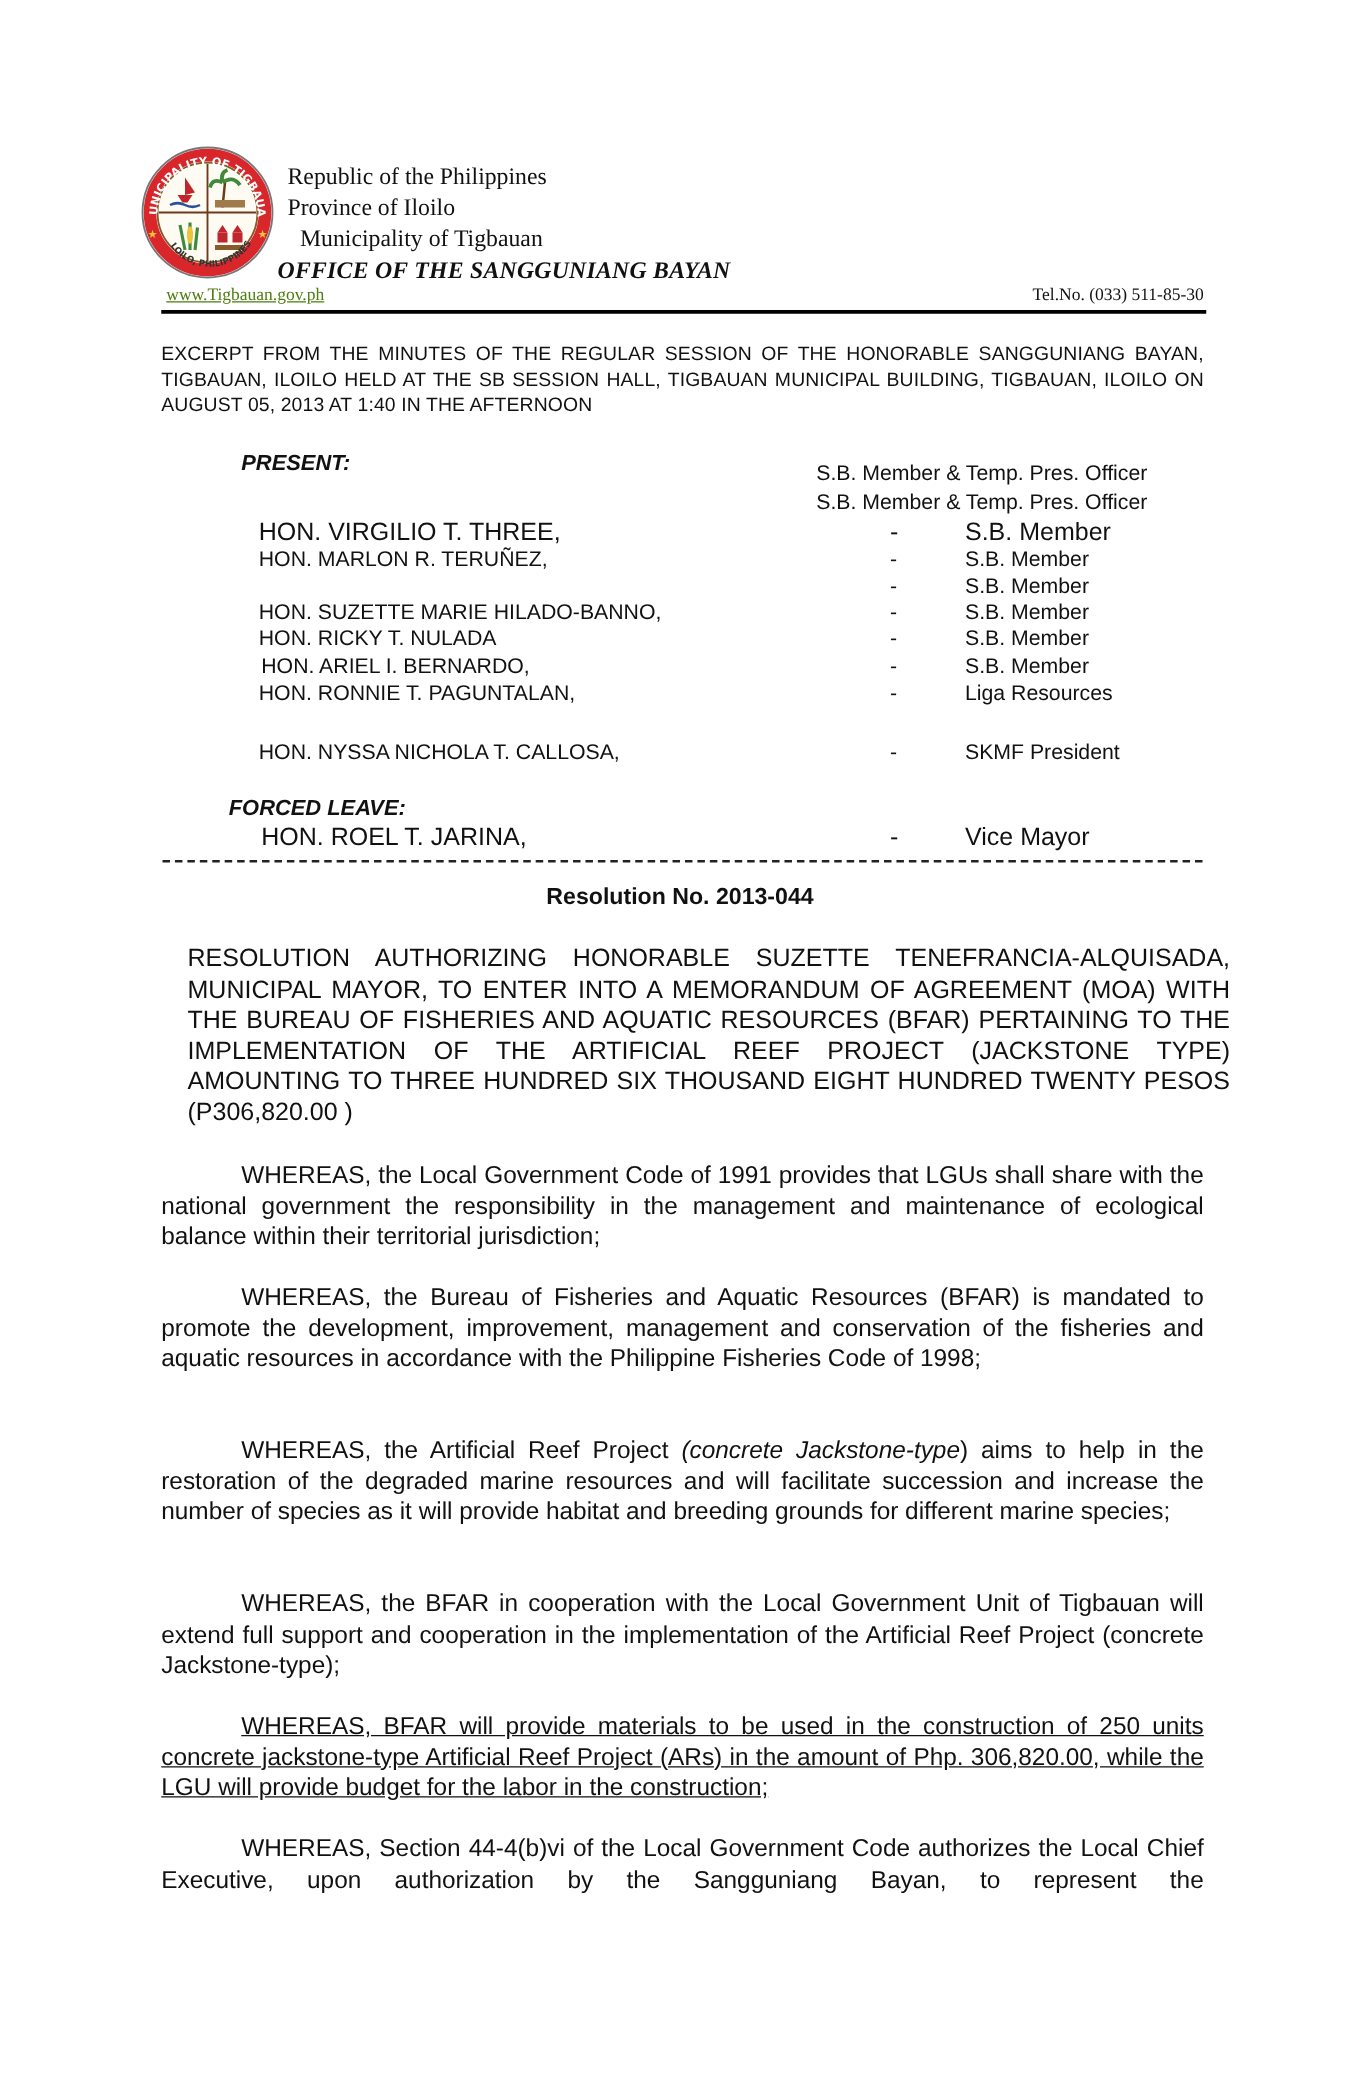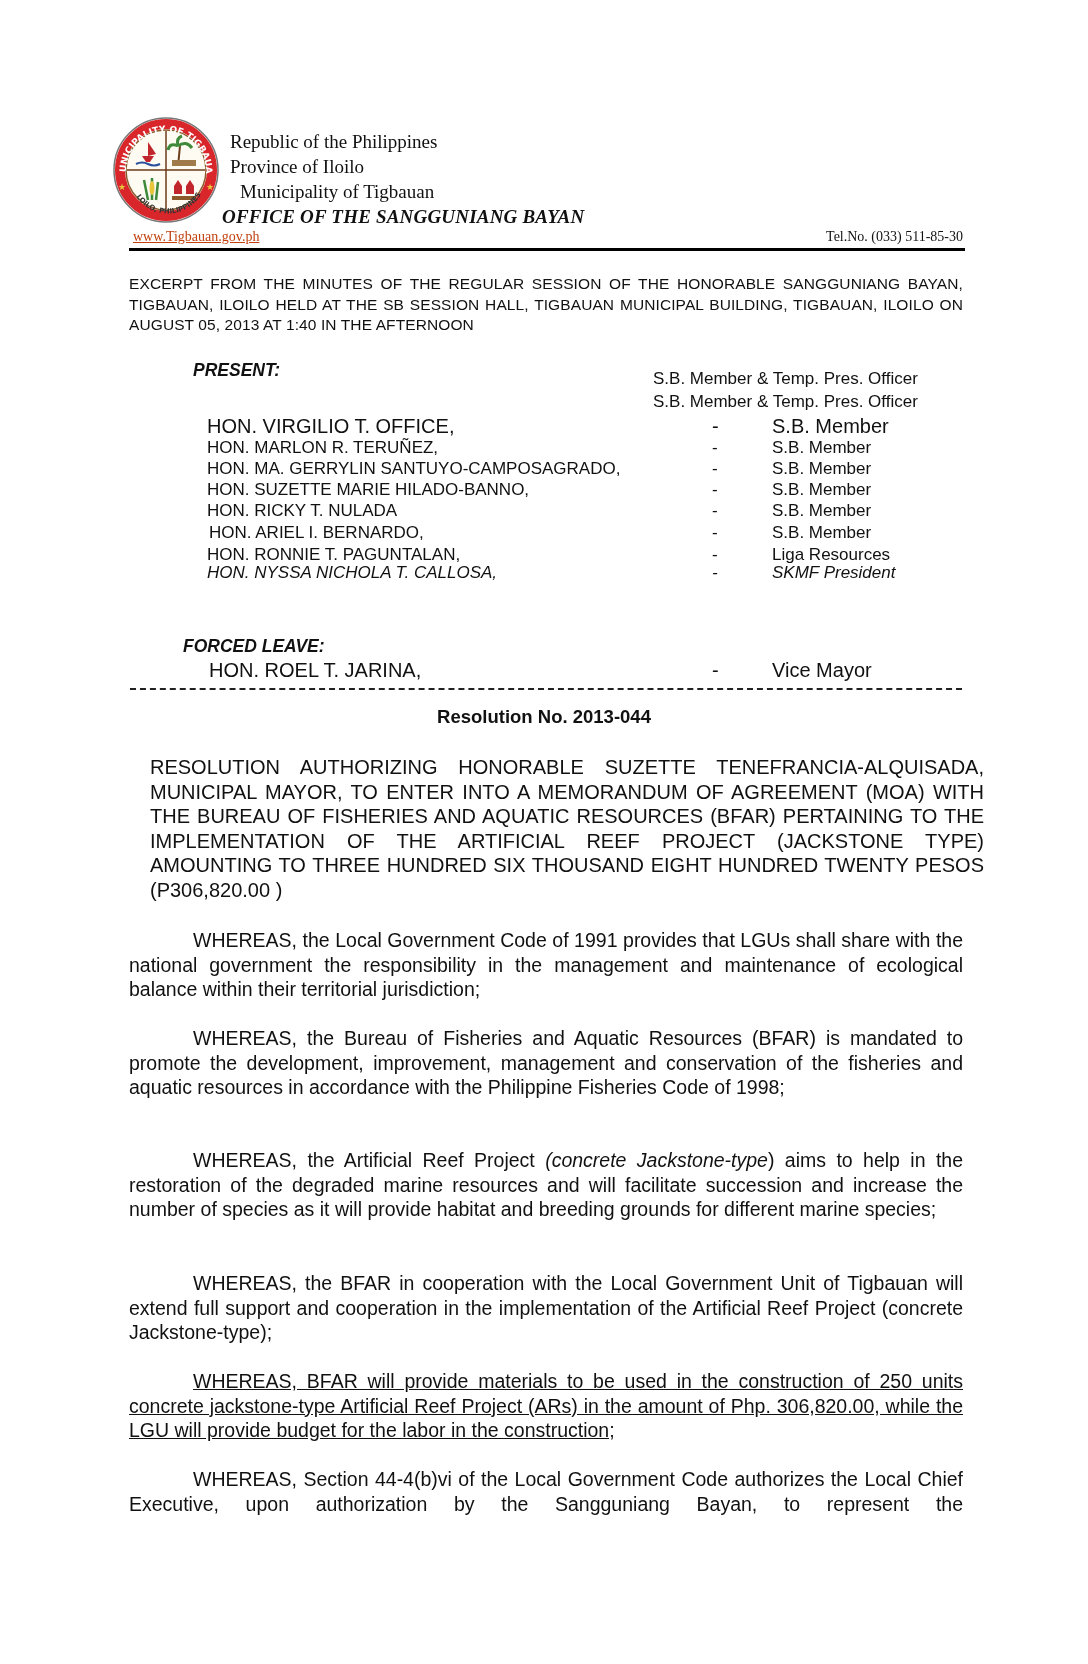--- a/index.html
+++ b/index.html
@@ -8,21 +8,21 @@
     .serif { font-family: "Liberation Serif", "DejaVu Serif", serif; }
     .sans { font-family: "Liberation Sans", "DejaVu Sans", sans-serif; }
 
     
     #logo { left: 112px; top: 116px; width: 108px; height: 108px; }
     .hdr-line { font-size: 19px; white-space: nowrap; line-height: 1; }
     #hdr-1 { left: 230px; top: 132px; }
     #hdr-2 { left: 230px; top: 157px; }
     #hdr-3 { left: 240px; top: 182px; }
     #hdr-4 { left: 222px; top: 207px; font-weight: bold; font-style: italic; font-size: 19px; letter-spacing: 0.2px; }
-    #website { left: 133px; top: 229px; font-size: 14px; color: #c2410c; text-decoration: underline; }
+    #website { left: 133px; top: 229px; font-size: 14px; color: #4d7c0f; text-decoration: underline; }
     #tel { left: 802px; top: 229px; font-size: 14px; width: 161px; text-align: right; }
     #hdr-rule { left: 129px; top: 248px; width: 836px; height: 3px; background: #000; }
 
     
     #excerpt { left: 129px; top: 274px; width: 834px; font-size: 15.5px; line-height: 20.5px; text-align: justify; text-align-last: left; letter-spacing: 0.1px; }
 
     
     .section-label { font-weight: bold; font-style: italic; font-size: 17.5px; }
     #present-label { left: 193px; top: 360px; }
     #forced-label { left: 183px; top: 636px; }
@@ -105,31 +105,30 @@
 
 <div class="abs sans section-label" id="present-label">PRESENT:</div>
 <div id="present-list">
     <div class="att-row sans" style="top: 369px;">
       <span class="att-role-wide ">S.B. Member &amp; Temp. Pres. Officer</span>
     </div>
     <div class="att-row sans" style="top: 392px;">
       <span class="att-role-wide ">S.B. Member &amp; Temp. Pres. Officer</span>
     </div>
     <div class="att-row sans" style="top: 415px;">
-      <span class="att-name big" style="left: 207px;">HON. VIRGILIO T. OFFICE,</span>
+      <span class="att-name big" style="left: 207px;">HON. VIRGILIO T. THREE,</span>
       <span class="att-dash big">-</span>
       <span class="att-role big">S.B. Member</span>
     </div>
     <div class="att-row sans" style="top: 438px;">
       <span class="att-name med" style="left: 207px;">HON. MARLON R. TERUÑEZ,</span>
       <span class="att-dash med">-</span>
       <span class="att-role med">S.B. Member</span>
     </div>
     <div class="att-row sans" style="top: 459px;">
-      <span class="att-name med" style="left: 207px;">HON. MA. GERRYLIN SANTUYO-CAMPOSAGRADO,</span>
       <span class="att-dash med">-</span>
       <span class="att-role med">S.B. Member</span>
     </div>
     <div class="att-row sans" style="top: 480px;">
       <span class="att-name med" style="left: 207px;">HON. SUZETTE MARIE HILADO-BANNO,</span>
       <span class="att-dash med">-</span>
       <span class="att-role med">S.B. Member</span>
     </div>
     <div class="att-row sans" style="top: 501px;">
       <span class="att-name med" style="left: 207px;">HON. RICKY T.  NULADA</span>
@@ -139,21 +138,21 @@
     <div class="att-row sans" style="top: 523px;">
       <span class="att-name med" style="left: 209px;">HON. ARIEL I. BERNARDO,</span>
       <span class="att-dash med">-</span>
       <span class="att-role med">S.B. Member</span>
     </div>
     <div class="att-row sans" style="top: 545px;">
       <span class="att-name med" style="left: 207px;">HON. RONNIE T. PAGUNTALAN,</span>
       <span class="att-dash med">-</span>
       <span class="att-role med">Liga Resources</span>
     </div>
-    <div class="att-row sans" style="top: 563px; font-style: italic;">
+    <div class="att-row sans" style="top: 592px;">
       <span class="att-name med" style="left: 207px;">HON. NYSSA NICHOLA T. CALLOSA,</span>
       <span class="att-dash med">-</span>
       <span class="att-role med">SKMF President</span>
     </div>
   </div>
 
 <div class="abs sans section-label" id="forced-label">FORCED LEAVE:</div>
 <div id="forced-list">
     <div class="att-row sans" style="top: 659px;">
       <span class="att-name big" style="left: 209px;">HON. ROEL T. JARINA,</span>

